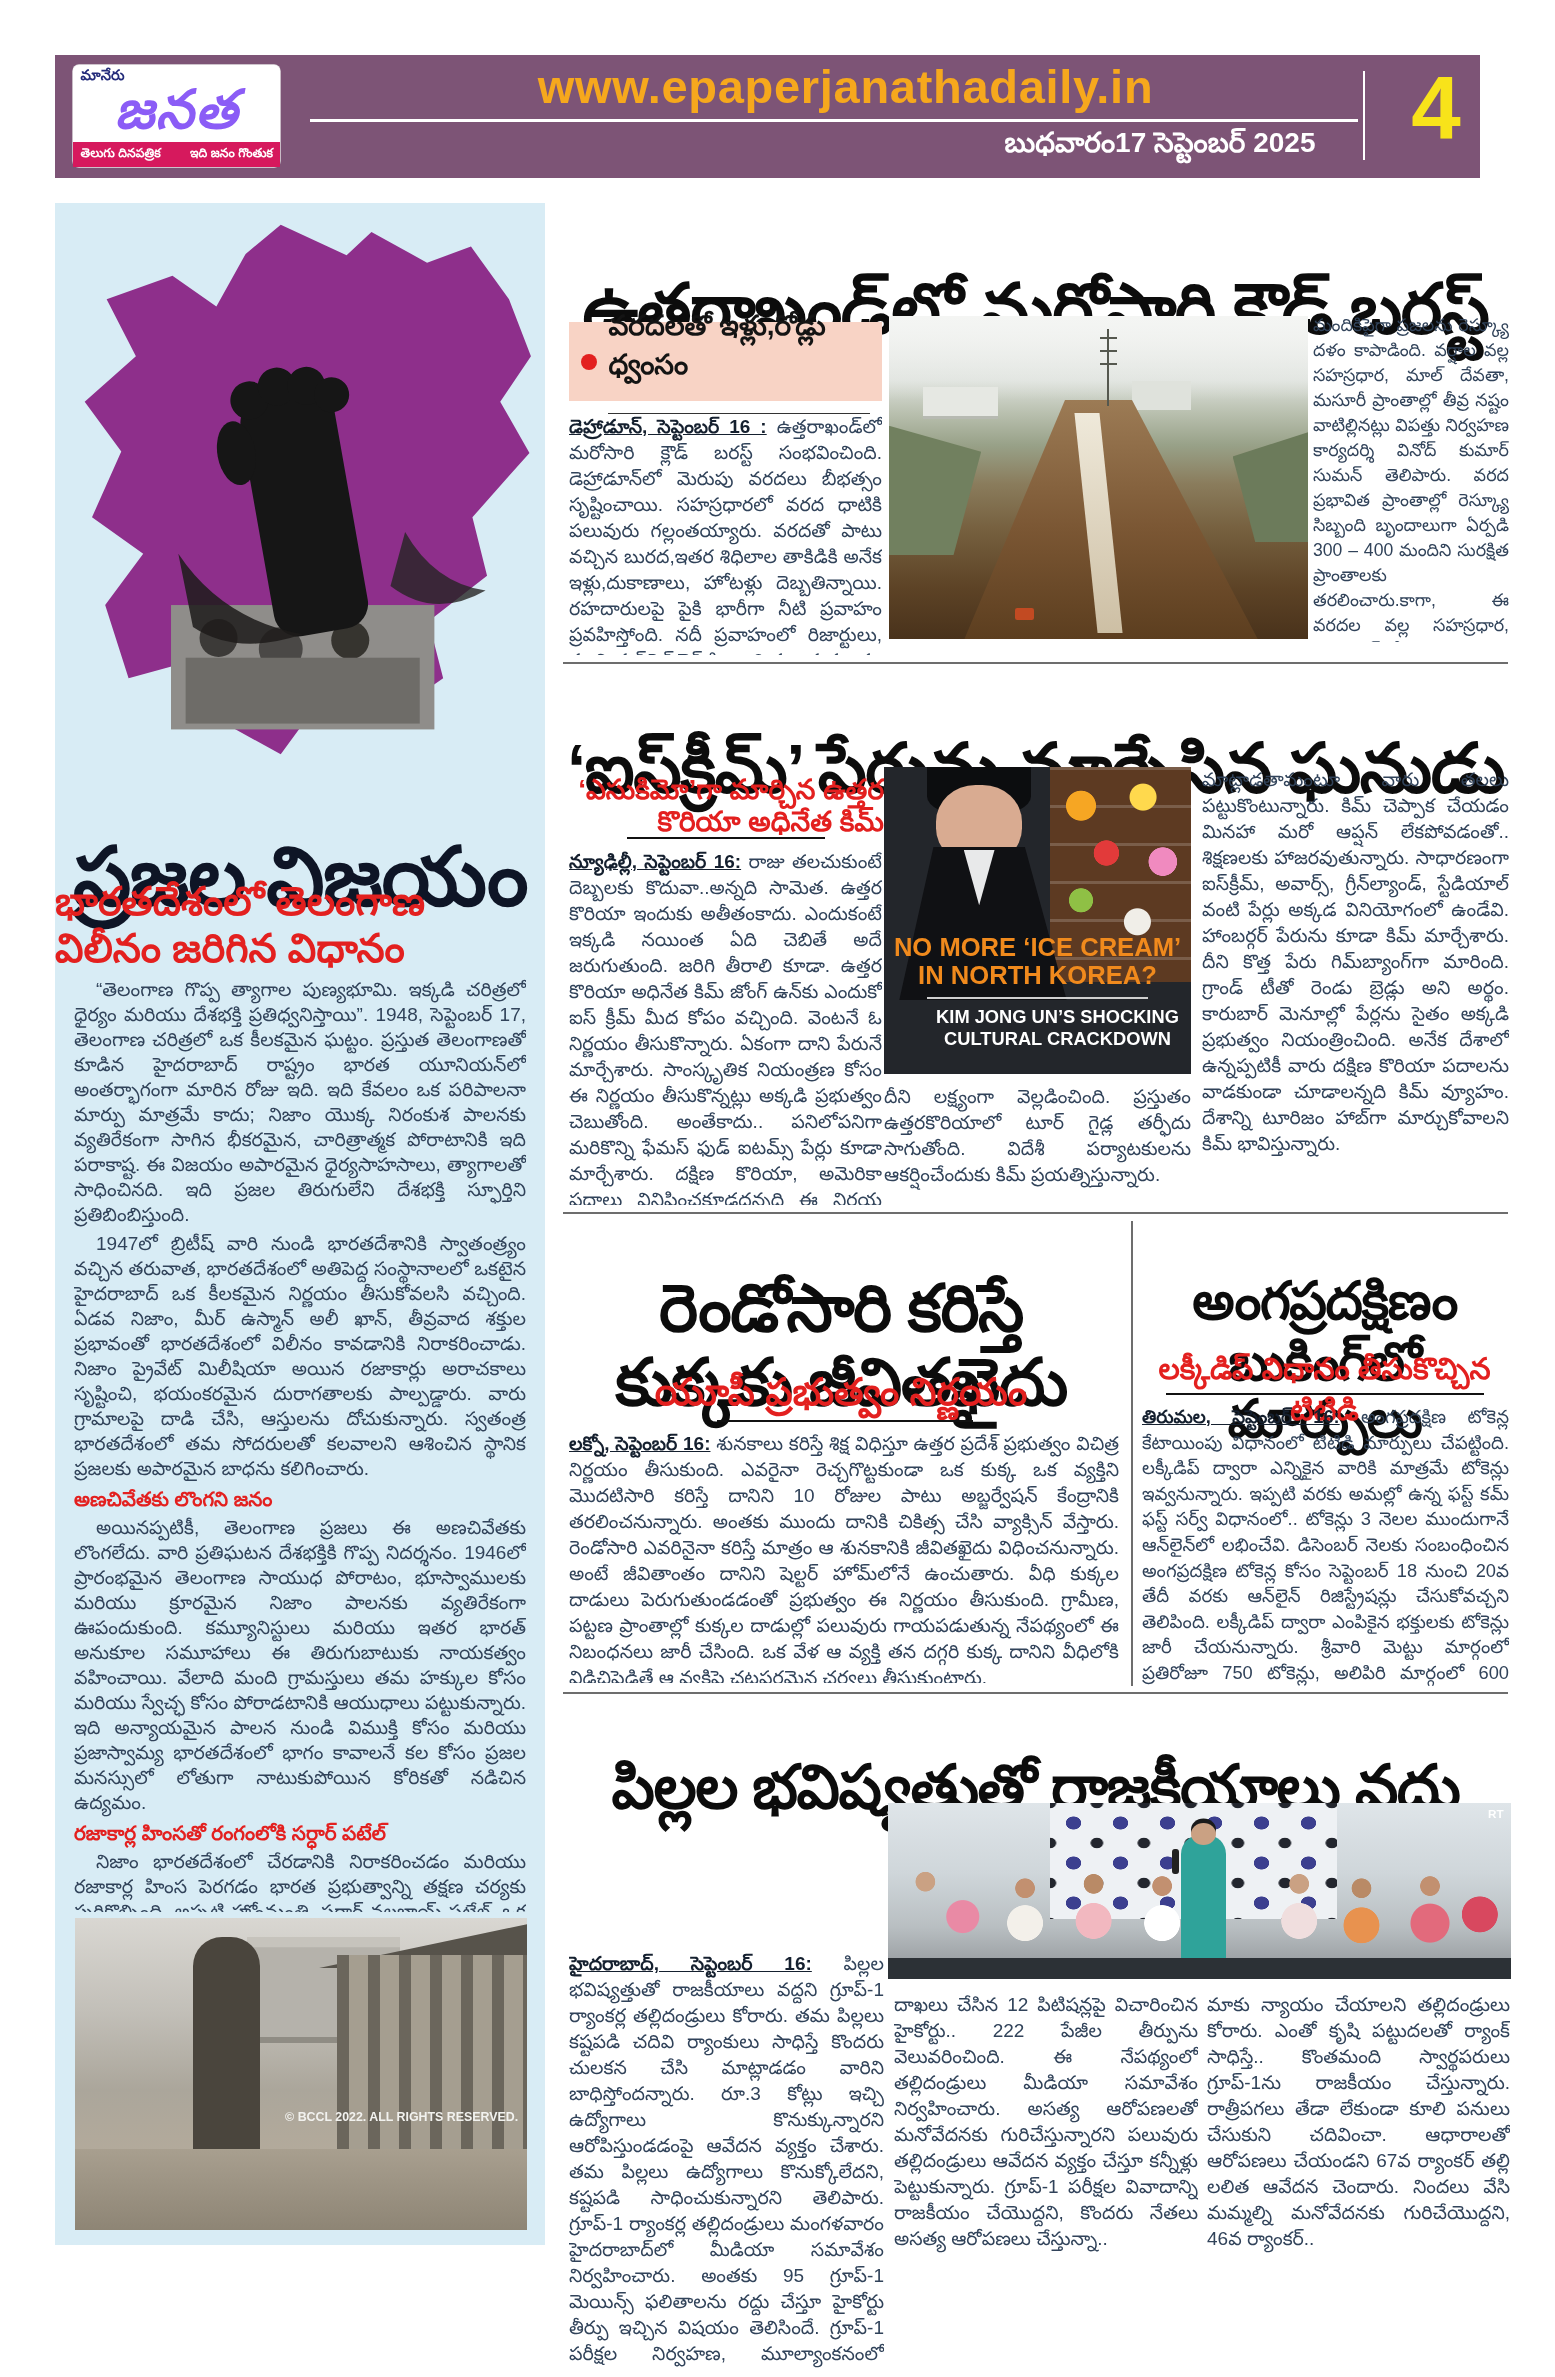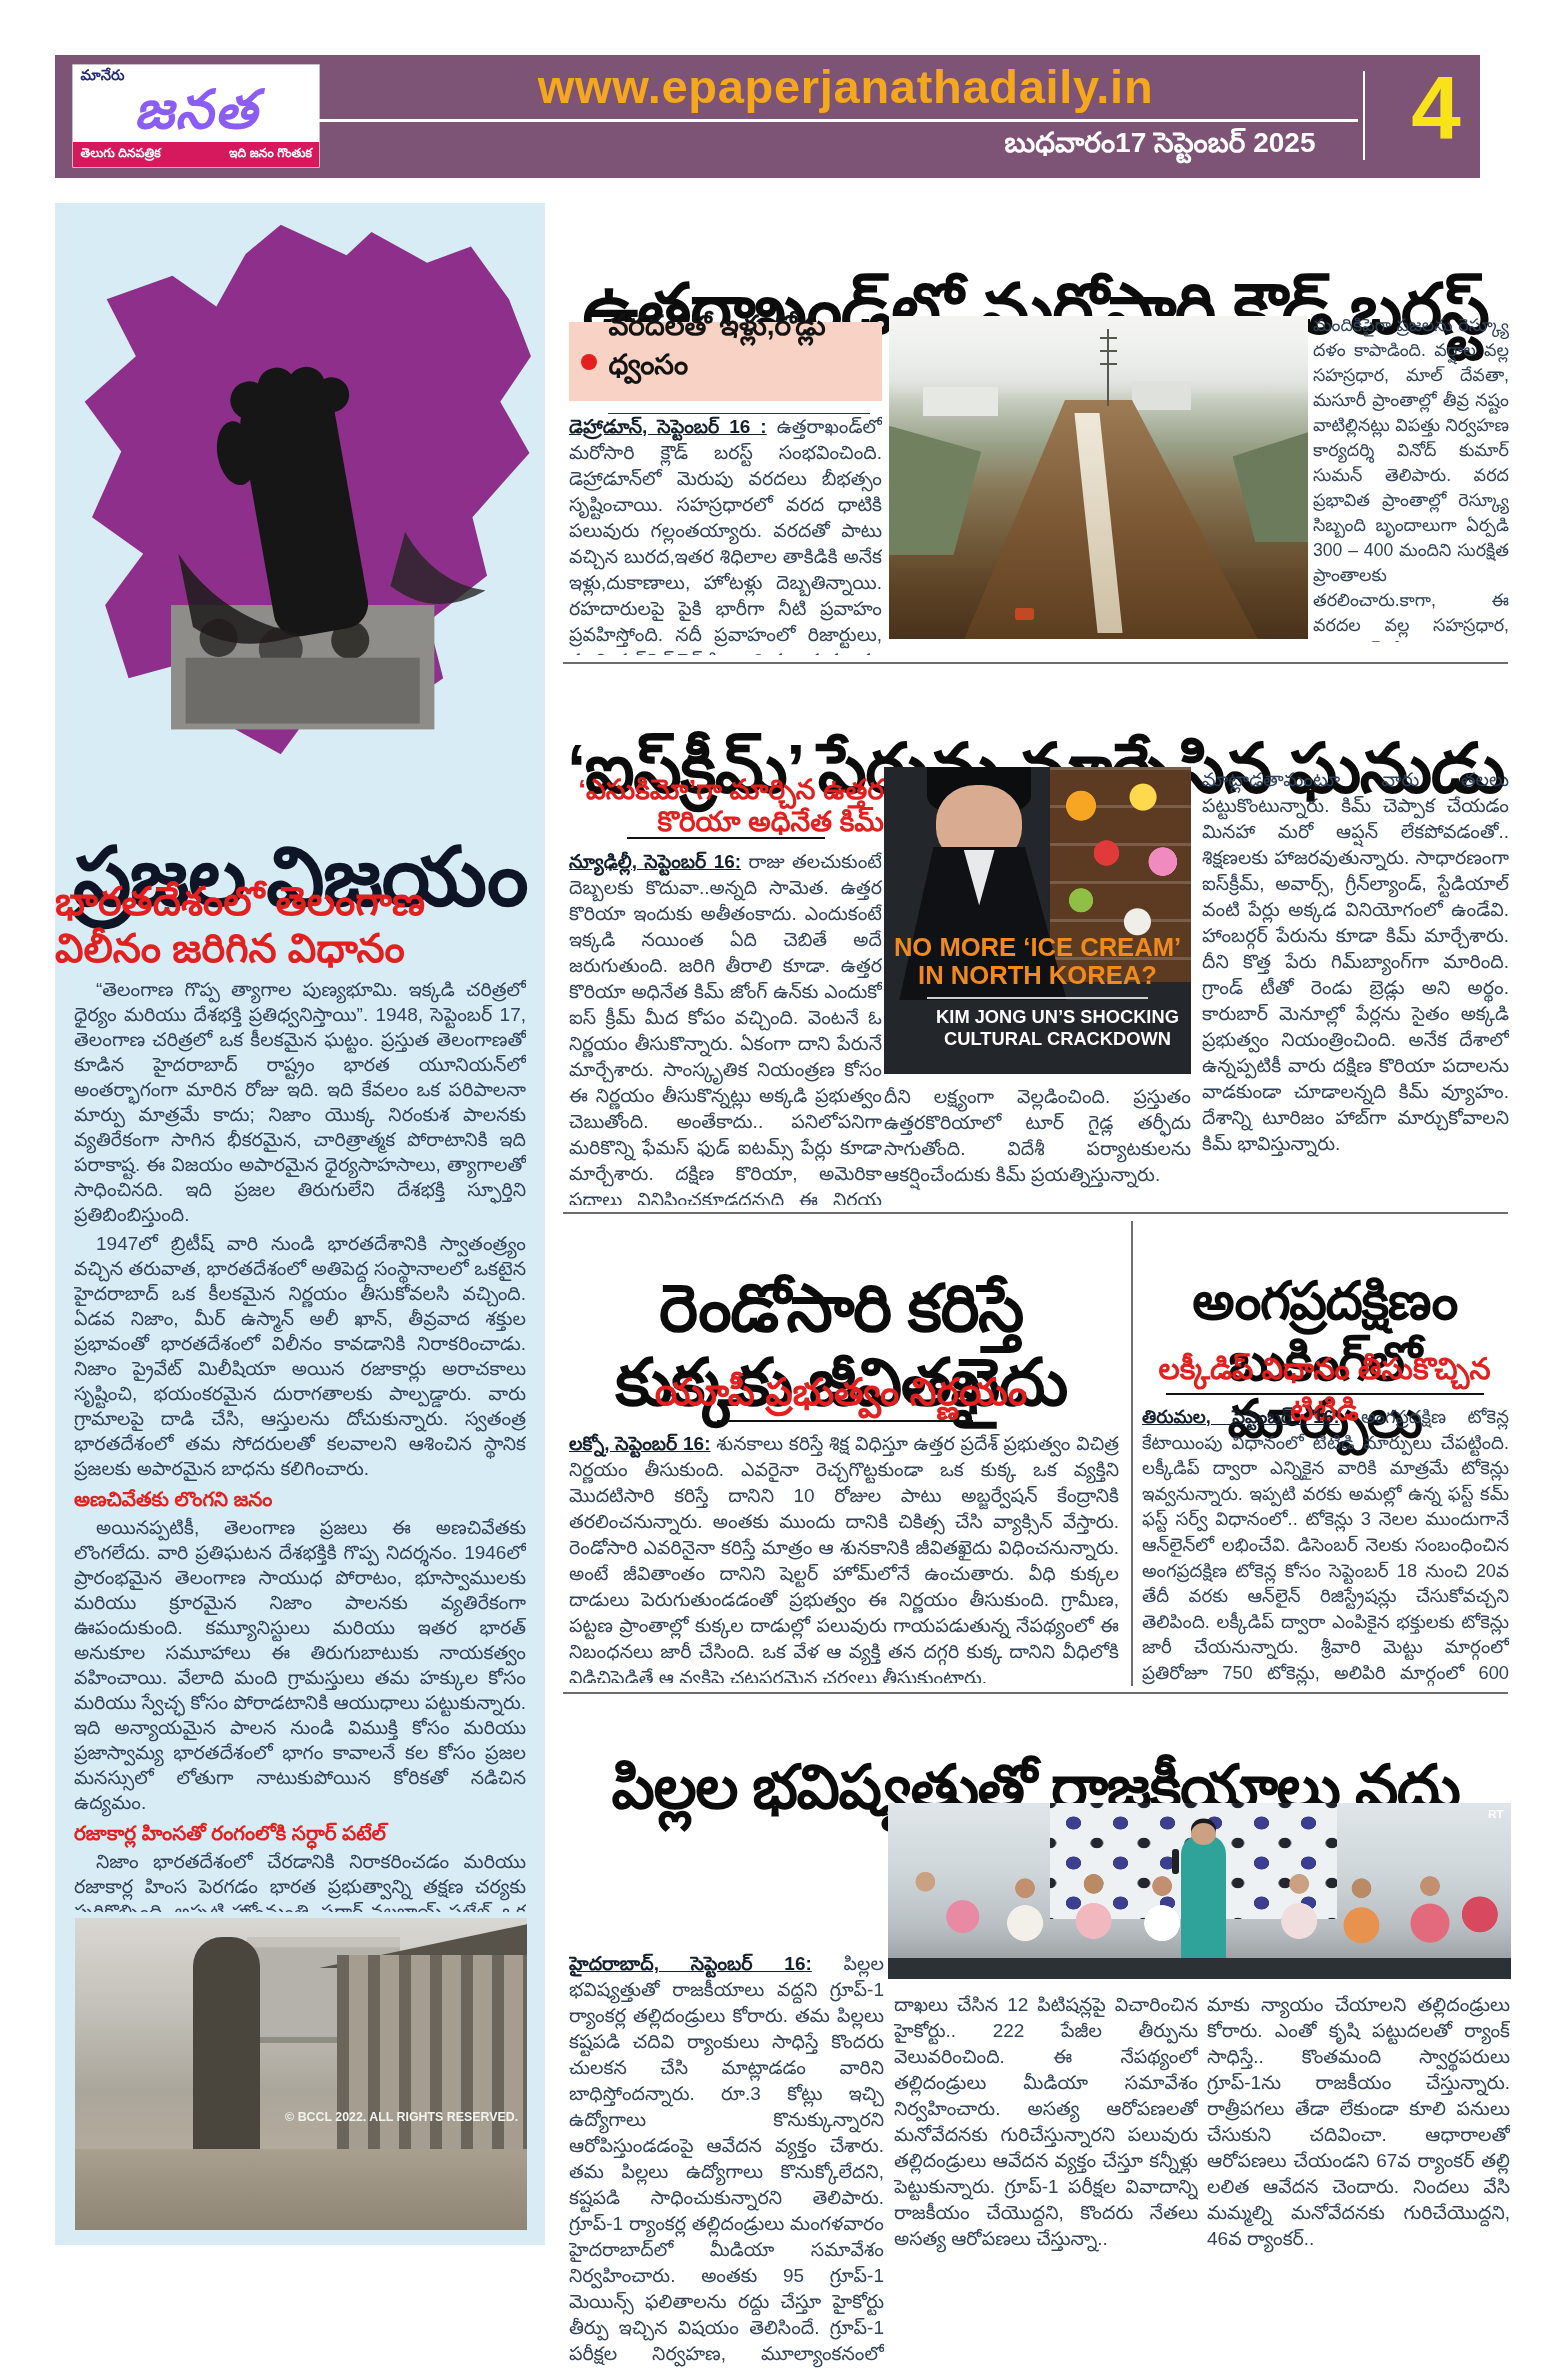--- a/index.html
+++ b/index.html
@@ -1,22 +1,22 @@
 <!DOCTYPE html>
 <html style="font-size:11.7px"><head>
 <meta charset="utf-8">
 <style>
   html,body{margin:0;padding:0;background:#ffffff;}
   .page{position:relative;width:1556px;height:2377px;background:#ffffff;overflow:hidden;
         font-family:"Liberation Sans", sans-serif;}
 
   
   .masthead{position:absolute;left:55px;top:55px;width:1425px;height:123px;background:#7d5476;}
-  .logo-box{position:absolute;left:18.3px;top:9.5px;width:246px;height:102px;background:#ffffff;
-            box-shadow:0 0 0 0.7px #e8e8e8;}
+  .logo-box{position:absolute;left:18.3px;top:9.5px;width:207px;height:102px;background:#ffffff;
+            box-shadow:0 0 0 0.7px #e8e8e8;border-radius:6px;}
   .logo-top{position:absolute;left:7.3px;top:2.9px;font-size:14.6px;font-weight:bold;color:#232b7a;}
   .logo-name{position:absolute;left:0;top:13px;width:100%;text-align:center;font-size:54px;
              font-weight:900;font-style:italic;color:#8b5cf6;letter-spacing:1.5px;}
   .logo-strip{position:absolute;left:0;bottom:0;width:100%;height:25px;background:#d6195d;
               display:flex;justify-content:space-between;align-items:center;padding:0 7.3px;box-sizing:border-box;}
   .logo-strip span{color:#ffffff;font-size:12.4px;font-weight:bold;white-space:nowrap;}
   .mast-url{position:absolute;left:388px;top:4.4px;width:805px;text-align:center;font-size:47px;
             font-weight:bold;color:#f6a81d;letter-spacing:0.7px;}
   .mast-line{position:absolute;left:255px;top:64px;width:1048px;height:2.9px;background:#ffffff;}
   .mast-date{position:absolute;left:900px;top:72px;width:410px;text-align:center;font-size:28px;

